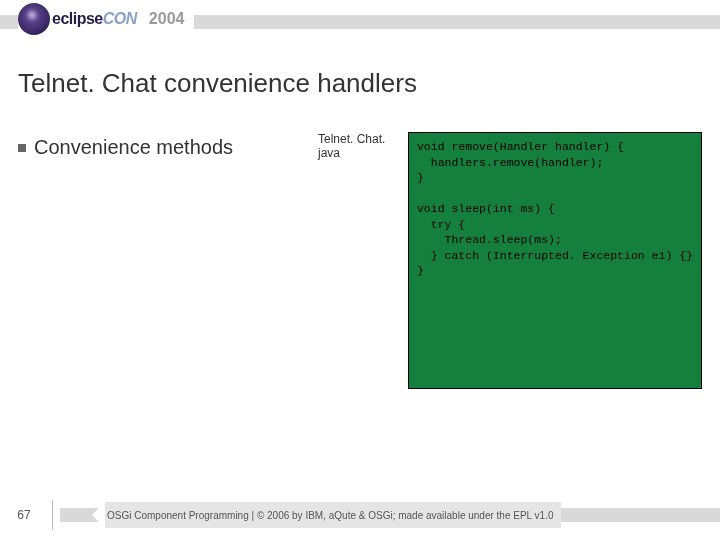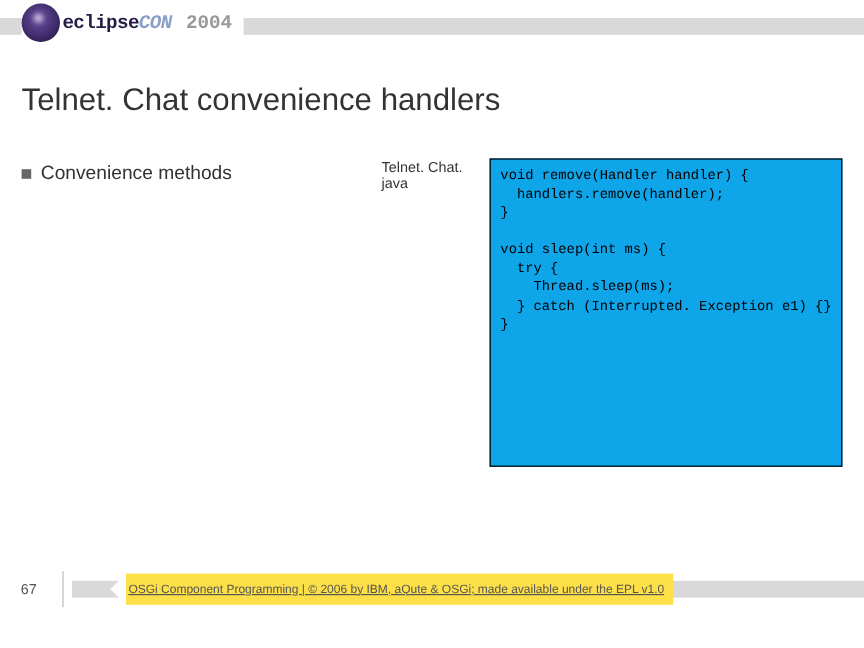--- a/index.html
+++ b/index.html
@@ -28,21 +28,20 @@
   }
   .logo {
     position: absolute;
     top: 3px;
     left: 18px;
     display: flex;
     align-items: center;
     gap: 2px;
     background: #fff;
     padding-right: 6px;
-    font-family: Liberation Mono, monospace;
   }
   .logo-disc {
     width: 32px;
     height: 32px;
     border-radius: 50%;
     background: radial-gradient(circle at 45% 40%, #6a4fa3 0%, #3d2a66 60%, #1a1033 100%);
     position: relative;
   }
   .logo-disc::after {
     content: "";
@@ -85,21 +84,21 @@
     gap: 8px;
   }
   .left-col {
     flex: 0 0 290px;
     padding-top: 4px;
   }
   .bullet-line {
     display: flex;
     align-items: center;
     gap: 8px;
-    font-size: 16px;
+    font-size: 20px;
     color: #333;
   }
   .bullet-sq {
     width: 8px;
     height: 8px;
     background: #666;
     flex-shrink: 0;
   }
   .right-col {
     flex: 1;
@@ -107,33 +106,33 @@
     flex-direction: row;
   }
   .code-caption {
     font-size: 12px;
     color: #333;
     margin-left: 2px;
     margin-bottom: 2px;
   }
   .code-box {
     border: 1px solid #000;
-    background: #0ea5e9;
+    background: #15803d;
     padding: 6px 8px;
     font-family: "Courier New", monospace;
     font-size: 11.5px;
     line-height: 1.35;
     white-space: pre;
     color: #000;
     height: 257px;
   }
   .footer {
     position: absolute;
     left: 0;
-    bottom: 36px;
+    bottom: 12px;
     width: 100%;
     height: 26px;
     display: flex;
     align-items: center;
   }
   .slide-num {
     width: 48px;
     text-align: center;
     font-size: 12px;
     color: #555;
@@ -154,28 +153,27 @@
     display: flex;
     align-items: center;
   }
   .tab-left {
     width: 0; height: 0;
     border-top: 13px solid transparent;
     border-bottom: 13px solid transparent;
     border-right: 13px solid #ffffff;
   }
   .tab-body {
-    background: #fde047;
+    background: #e5e5e5;
     height: 26px;
     display: flex;
     align-items: center;
     font-size: 10px;
     color: #555;
     padding: 0 8px 0 2px;
-    text-decoration: underline;
   }
   .footer-sep {
     position: absolute;
     left: 52px;
     top: -2px;
     width: 1px;
     height: 30px;
     background: #bbb;
   }
 </style>

